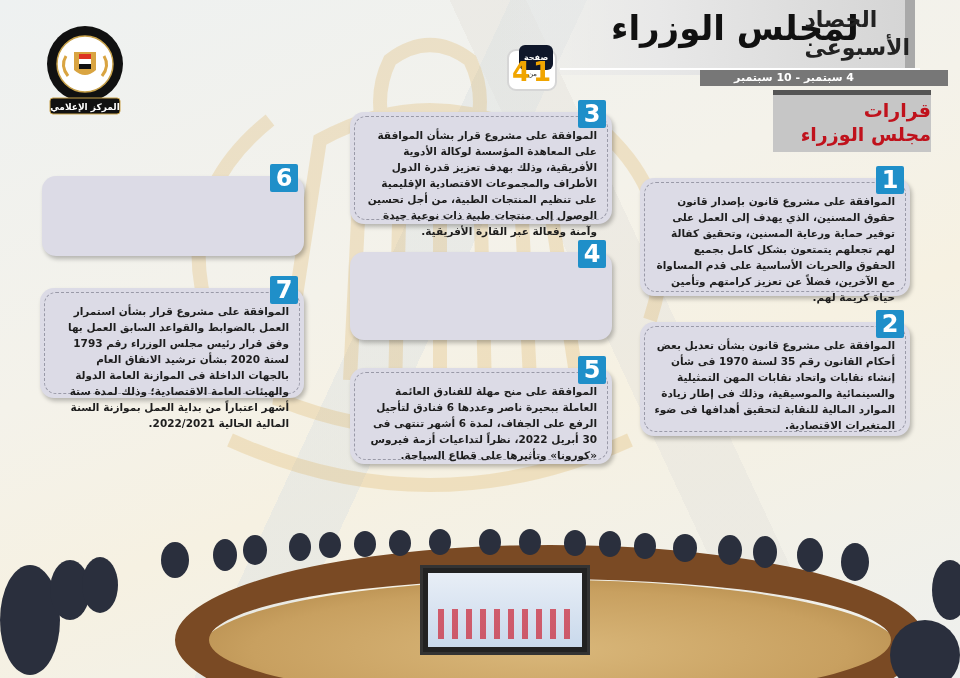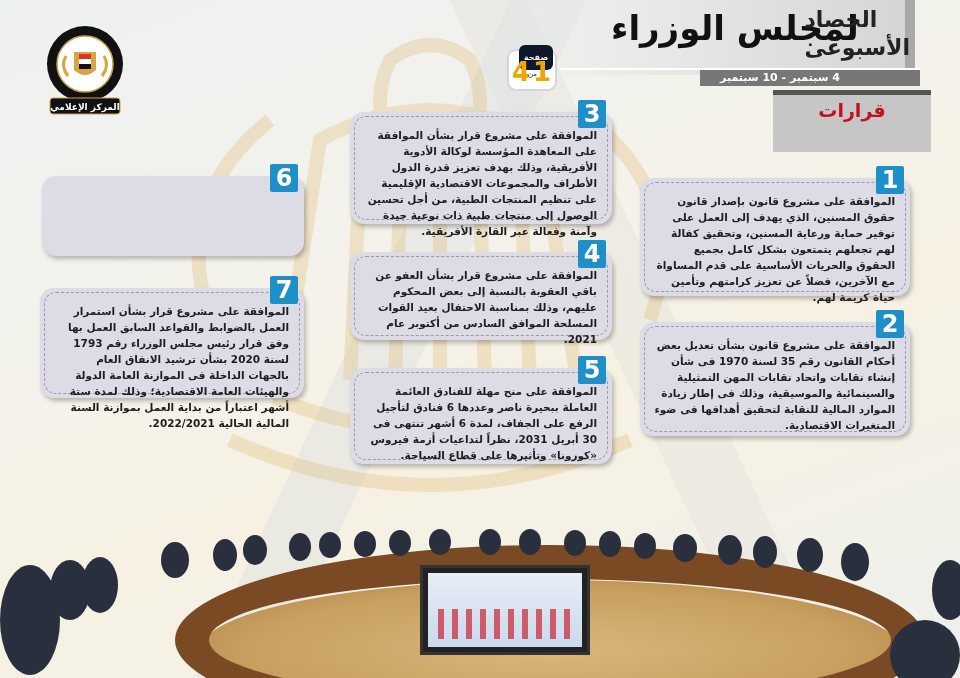--- a/index.html
+++ b/index.html
@@ -29,39 +29,39 @@
   }
   .title-main {
     position: absolute; left: 575px; top: 8px; font-size: 34px; font-weight: bold; color: #111;
     direction: rtl; white-space: nowrap; font-family: "DejaVu Sans", sans-serif; margin-left: 36px;
   }
   .title-side {
     position: absolute; right: 50px; top: 6px; text-align: left; font-size: 22px;
     font-weight: bold; color: #222; direction: rtl; line-height: 28px;
   }
   .date-bar {
-    position: absolute; left: 700px; top: 70px; width: 220px; height: 16px;
+    position: absolute; left: 700px; top: 70px; width: 248px; height: 16px;
     background: #777; color: #fff; font-size: 11px; font-weight: bold;
     direction: rtl; text-align: center; line-height: 16px; padding-right: 60px;
   }
   .header-line { position: absolute; left: 560px; top: 68px; width: 360px; height: 2px; background: #fff; }
   .page-badge {
     position: absolute; left: 507px; top: 49px; width: 50px; height: 42px;
     background: #fff; border: 2px solid #d6d6d6; border-radius: 9px;
   }
   .page-badge .label {
     position: absolute; left: 10px; top: -6px; background: #0f172a; color: #fff;
     font-size: 8px; padding: 8px 5px; border-radius: 6px; font-weight: bold;
   }
   .page-badge .cur { position: absolute; right: 4px; top: 6px; font-size: 26px; font-weight: bold; color: #f0a500; }
   .page-badge .of { position: absolute; left: 19px; top: 19px; font-size: 7px; color: #333; font-weight: normal; }
   .page-badge .total { position: absolute; left: 3px; top: 6px; font-size: 26px; font-weight: bold; color: #f0a500; }
   .section-box {
     position: absolute; left: 773px; top: 90px; width: 158px; height: 62px;
-    background: #c6c6c6; border-top: 5px solid #555; text-align: center;
+    background: #c6c6c6; border-top: 5px solid #555; text-align: right;
     color: #c0121c; font-weight: bold; font-size: 19px; line-height: 24px; direction: rtl; padding-top: 3px;
   }
   .card {
     position: absolute; background: #dcdbe6; border-radius: 14px;
     box-shadow: 2px 3px 4px rgba(0,0,0,0.25);
   }
   .card .inner {
     position: absolute; inset: 4px; border: 1.5px dashed #9a9aa8; border-radius: 12px;
     padding: 10px 10px 6px 8px; direction: rtl; text-align: right;
     font-size: 10.5px; line-height: 16px; color: #1d1d1d; font-weight: bold;
@@ -122,44 +122,44 @@
 
 <div class="page-badge">
   <span class="label">صفحة</span>
   <span class="total">4</span>
   <span class="of">من</span>
   <span class="cur">1</span>
 </div>
 
 <div class="section-box">
   <div>قرارات</div>
+  <div>مجلس الوزراء</div>
 </div>
 
 <div class="card" style="left:640px; top:178px; width:270px; height:118px;">
   <div class="inner"><span>الموافقة على مشروع قانون بإصدار قانون حقوق المسنين، الذي يهدف إلى العمل على توفير حماية ورعاية المسنين، وتحقيق كفالة لهم تجعلهم يتمتعون بشكل كامل بجميع الحقوق والحريات الأساسية على قدم المساواة مع الآخرين، فضلاً عن تعزيز كرامتهم وتأمين حياة كريمة لهم.</span></div>
   <div class="num">1</div>
 </div>
 
 <div class="card" style="left:640px; top:322px; width:270px; height:114px;">
   <div class="inner"><span>الموافقة على مشروع قانون بشأن تعديل بعض أحكام القانون رقم 35 لسنة 1970 فى شأن إنشاء نقابات واتحاد نقابات المهن التمثيلية والسينمائية والموسيقية، وذلك فى إطار زيادة الموارد المالية للنقابة لتحقيق أهدافها فى ضوء المتغيرات الاقتصادية.</span></div>
   <div class="num">2</div>
 </div>
 
 <div class="card" style="left:350px; top:112px; width:262px; height:112px;">
   <div class="inner"><span>الموافقة على مشروع قرار بشأن الموافقة على المعاهدة المؤسسة لوكالة الأدوية الأفريقية، وذلك بهدف تعزيز قدرة الدول الأطراف والمجموعات الاقتصادية الإقليمية على تنظيم المنتجات الطبية، من أجل تحسين الوصول إلى منتجات طبية ذات نوعية جيدة وآمنة وفعالة عبر القارة الأفريقية.</span></div>
   <div class="num">3</div>
 </div>
 
 <div class="card" style="left:350px; top:252px; width:262px; height:88px;">
-  <div class="inner"><span>الموافقة على مشروع قرار بشأن العفو عن باقي العقوبة بالنسبة إلى بعض المحكوم عليهم، وذلك بمناسبة الاحتفال بعيد القوات المسلحة الموافق السادس من أكتوبر عام 2021.</span></div>
   <div class="num">4</div>
 </div>
 
 <div class="card" style="left:350px; top:368px; width:262px; height:96px;">
-  <div class="inner"><span>الموافقة على منح مهلة للفنادق العائمة العاملة ببحيرة ناصر وعددها 6 فنادق لتأجيل الرفع على الجفاف، لمدة 6 أشهر تنتهى فى 30 أبريل 2031، نظراً لتداعيات أزمة فيروس «كورونا» وتأثيرها على قطاع السياحة.</span></div>
+  <div class="inner"><span>الموافقة على منح مهلة للفنادق العائمة العاملة ببحيرة ناصر وعددها 6 فنادق لتأجيل الرفع على الجفاف، لمدة 6 أشهر تنتهى فى 30 أبريل 2022، نظراً لتداعيات أزمة فيروس «كورونا» وتأثيرها على قطاع السياحة.</span></div>
   <div class="num">5</div>
 </div>
 
 <div class="card" style="left:42px; top:176px; width:262px; height:80px;">
   <div class="num">6</div>
 </div>
 
 <div class="card" style="left:40px; top:288px; width:264px; height:110px;">
   <div class="inner"><span>الموافقة على مشروع قرار بشأن استمرار العمل بالضوابط والقواعد السابق العمل بها وفق قرار رئيس مجلس الوزراء رقم 1793 لسنة 2020 بشأن ترشيد الانفاق العام بالجهات الداخلة فى الموازنة العامة الدولة والهيئات العامة الاقتصادية؛ وذلك لمدة ستة أشهر اعتباراً من بداية العمل بموازنة السنة المالية الحالية 2022/2021.</span></div>
   <div class="num">7</div>

